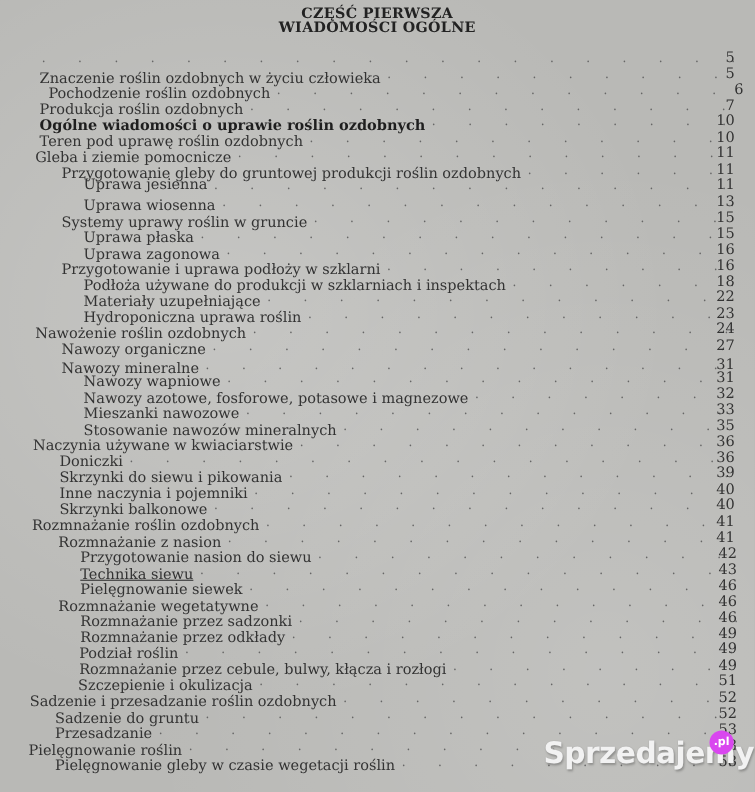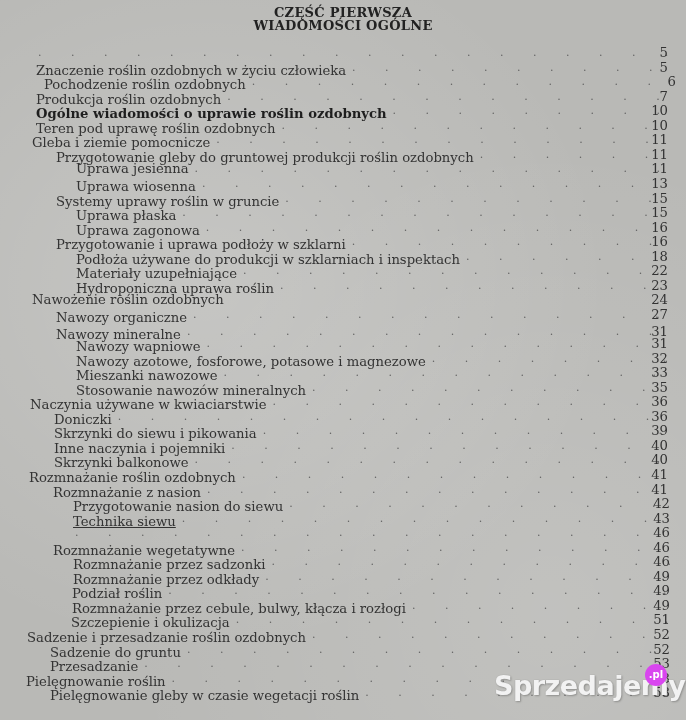--- a/index.html
+++ b/index.html
@@ -137,21 +137,21 @@
       <div class="row" style="left: 76px; top: 218.25px; width: 592px;">
         <span class="title">Materiały  uzupełniające</span>
         <span class="leader"></span>
         <span class="page-num">22</span>
       </div>
       <div class="row" style="left: 76px; top: 232.8px; width: 592px;">
         <span class="title">Hydroponiczna  uprawa  roślin</span>
         <span class="leader"></span>
         <span class="page-num">23</span>
       </div>
-      <div class="row" style="left: 32px; top: 247.35px; width: 636px; flex-direction: column;">
+      <div class="row" style="left: 32px; top: 247.35px; width: 636px;">
         <span class="title">Nawożenie  roślin  ozdobnych</span>
         <span class="leader"></span>
         <span class="page-num">24</span>
       </div>
       <div class="row" style="left: 56px; top: 261.9px; width: 612px;">
         <span class="title">Nawozy  organiczne</span>
         <span class="leader"></span>
         <span class="page-num">27</span>
       </div>
       <div class="row" style="left: 56px; top: 279px; width: 612px;">
@@ -218,20 +218,21 @@
         <span class="title">Przygotowanie nasion do siewu</span>
         <span class="leader"></span>
         <span class="page-num">42</span>
       </div>
       <div class="row" style="left: 73px; top: 465.6px; width: 597px; text-decoration: underline;">
         <span class="title">Technika  siewu</span>
         <span class="leader"></span>
         <span class="page-num">43</span>
       </div>
       <div class="row" style="left: 73px; top: 480.15px; width: 597px;">
+        <span class="title">Pielęgnowanie   siewek</span>
         <span class="leader"></span>
         <span class="page-num">46</span>
       </div>
       <div class="row" style="left: 53px; top: 494.7px; width: 617px;">
         <span class="title">Rozmnażanie  wegetatywne</span>
         <span class="leader"></span>
         <span class="page-num">46</span>
       </div>
       <div class="row" style="left: 73px; top: 509.25px; width: 597px;">
         <span class="title">Rozmnażanie  przez  sadzonki</span>

